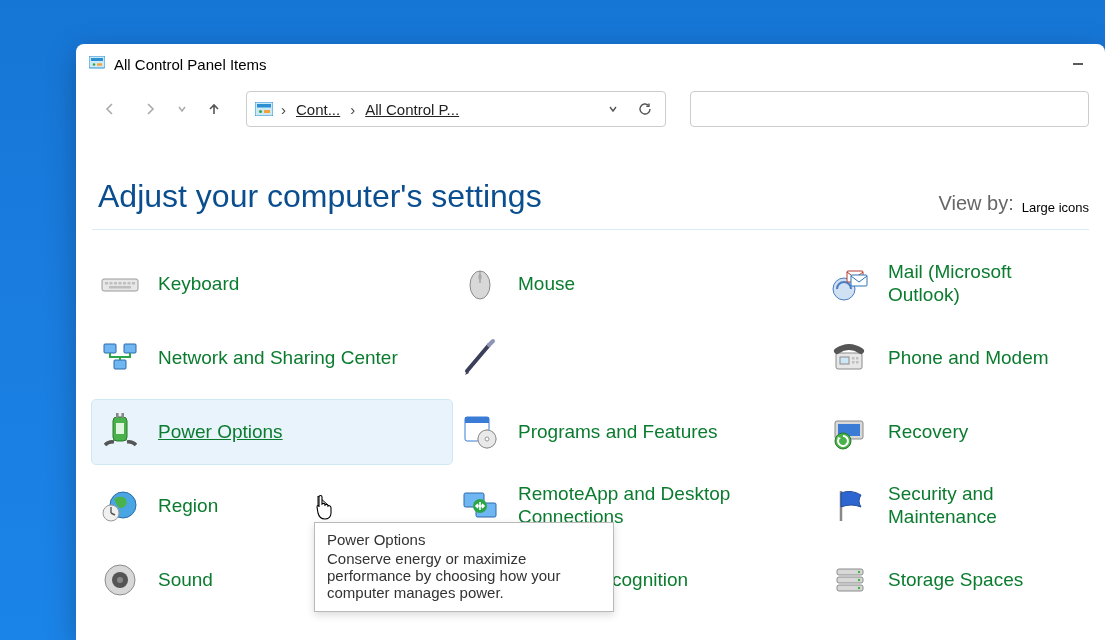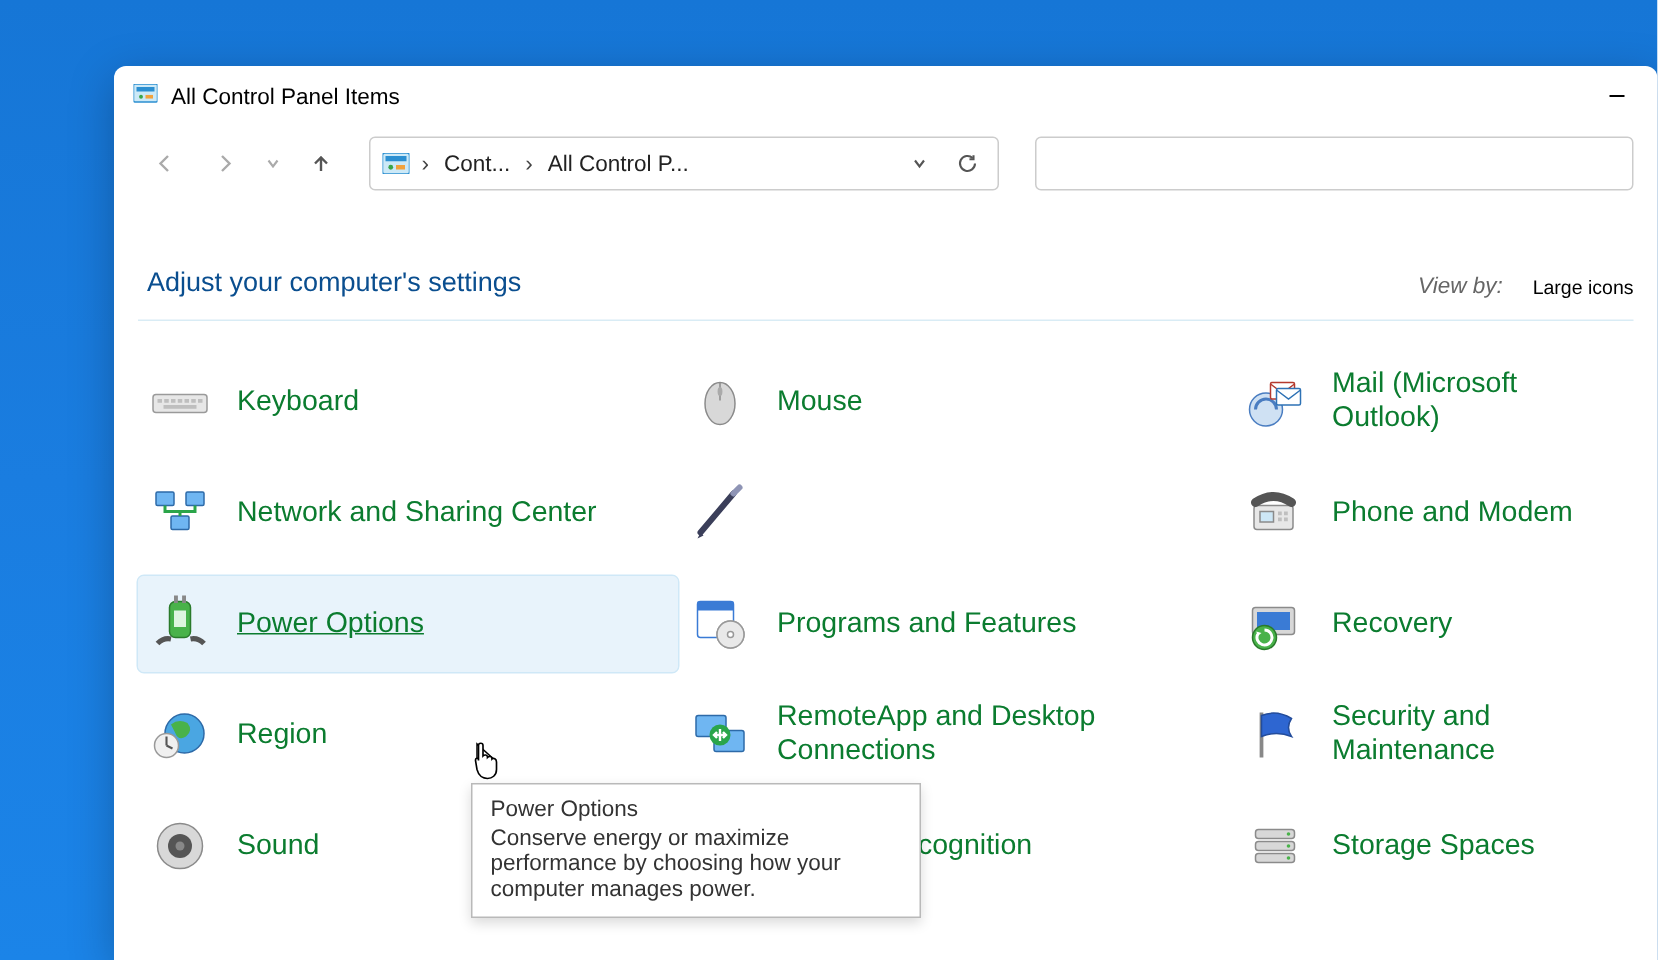--- a/index.html
+++ b/index.html
@@ -65,21 +65,21 @@
     height: 36px;
     border: 1px solid #ccc;
     border-radius: 4px;
     display: flex; align-items: center;
     padding: 0 6px 0 8px;
     margin-left: 10px;
     gap: 4px;
     color: #222;
   }
   .addressbar .cp-icon { width: 18px; height: 14px; display:flex; }
-  .addressbar .crumb { padding: 0 2px; white-space: nowrap; }
+  .addressbar .crumb { padding: 0 2px; white-space: nowrap; text-decoration: underline; }
   .addressbar .sep { color:#444; padding: 0 4px; }
   .addressbar .ab-spacer { flex: 1; }
   .addressbar .ab-btn { width: 28px; display:flex; justify-content:center; }
   .searchbar {
     flex: 1;
     height: 36px;
     border: 1px solid #ccc;
     border-radius: 4px;
     margin-left: 20px;
   }
@@ -88,24 +88,24 @@
   .content { flex: 1; padding: 0 16px 0 16px; overflow: hidden; }
   .content-header {
     display: flex; align-items: flex-end;
     padding: 44px 0 14px 6px;
     border-bottom: 1px solid #d9ecf5;
     margin-bottom: 22px;
   }
   .content-header h1 {
     margin: 0; font-weight: 400;
     color: #0a4e8f;
-    font-size: 18px;
+    font-size: 32px;
     flex: 1;
   }
-  .viewby { color:#666; font-size: 15px; margin-right: 20px; font-style: italic; }
+  .viewby { color:#666; font-size: 20px; margin-right: 8px; }
   .viewby-val { color:#000000; font-size: 13px; cursor: pointer; }
 
   
   .grid {
     display: grid;
     grid-template-columns: 360px 370px 1fr;
     column-gap: 0;
     row-gap: 10px;
   }
   .cp-item {

